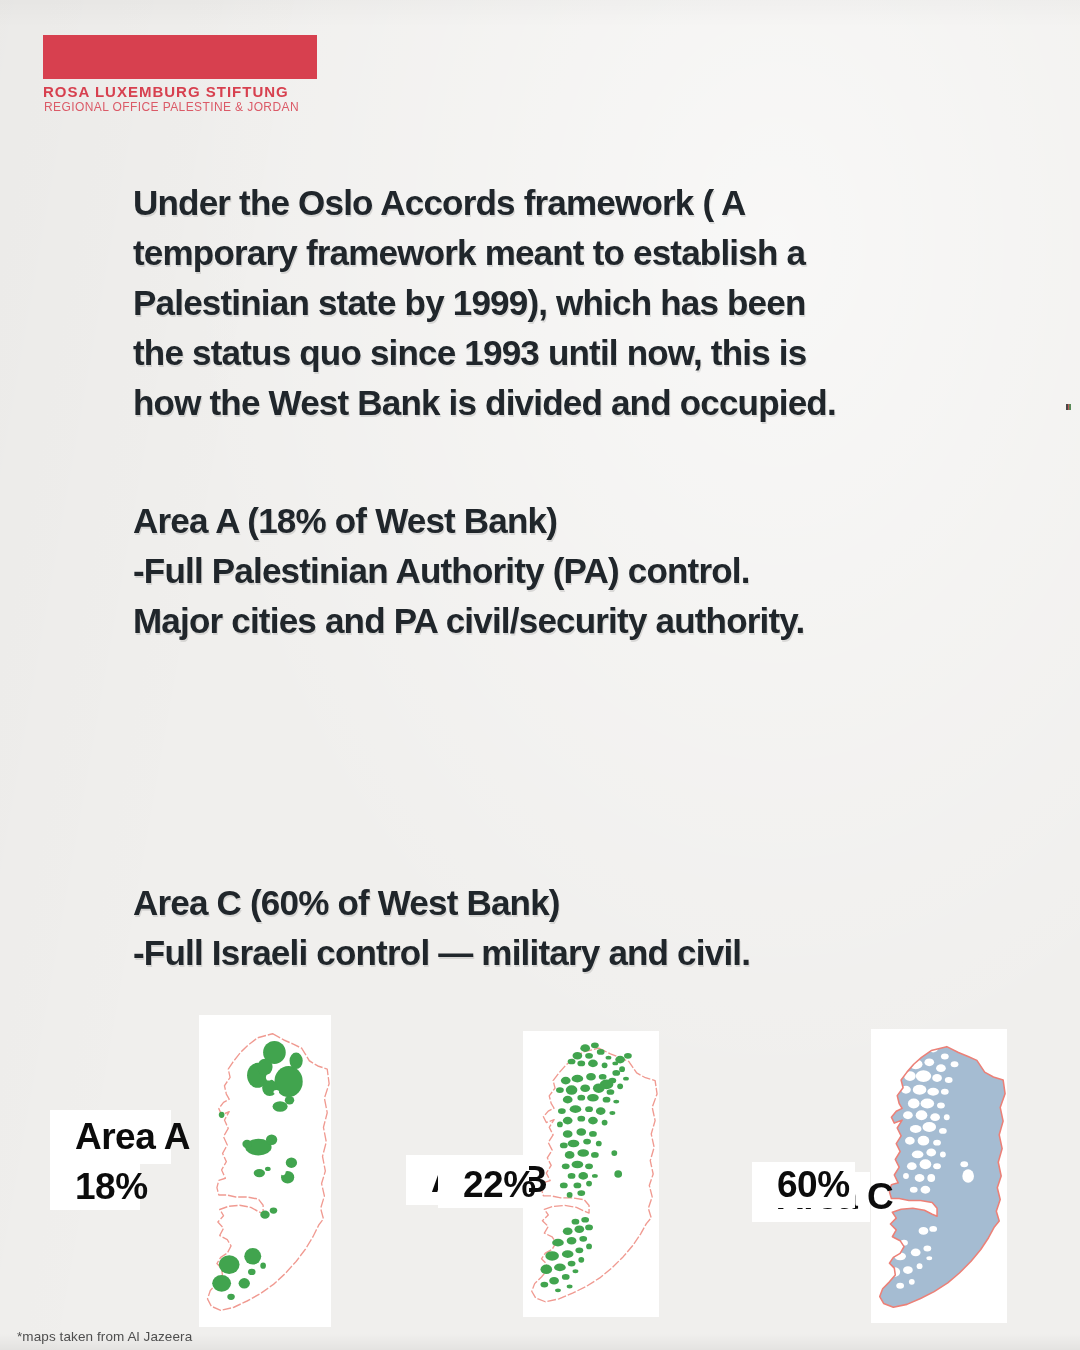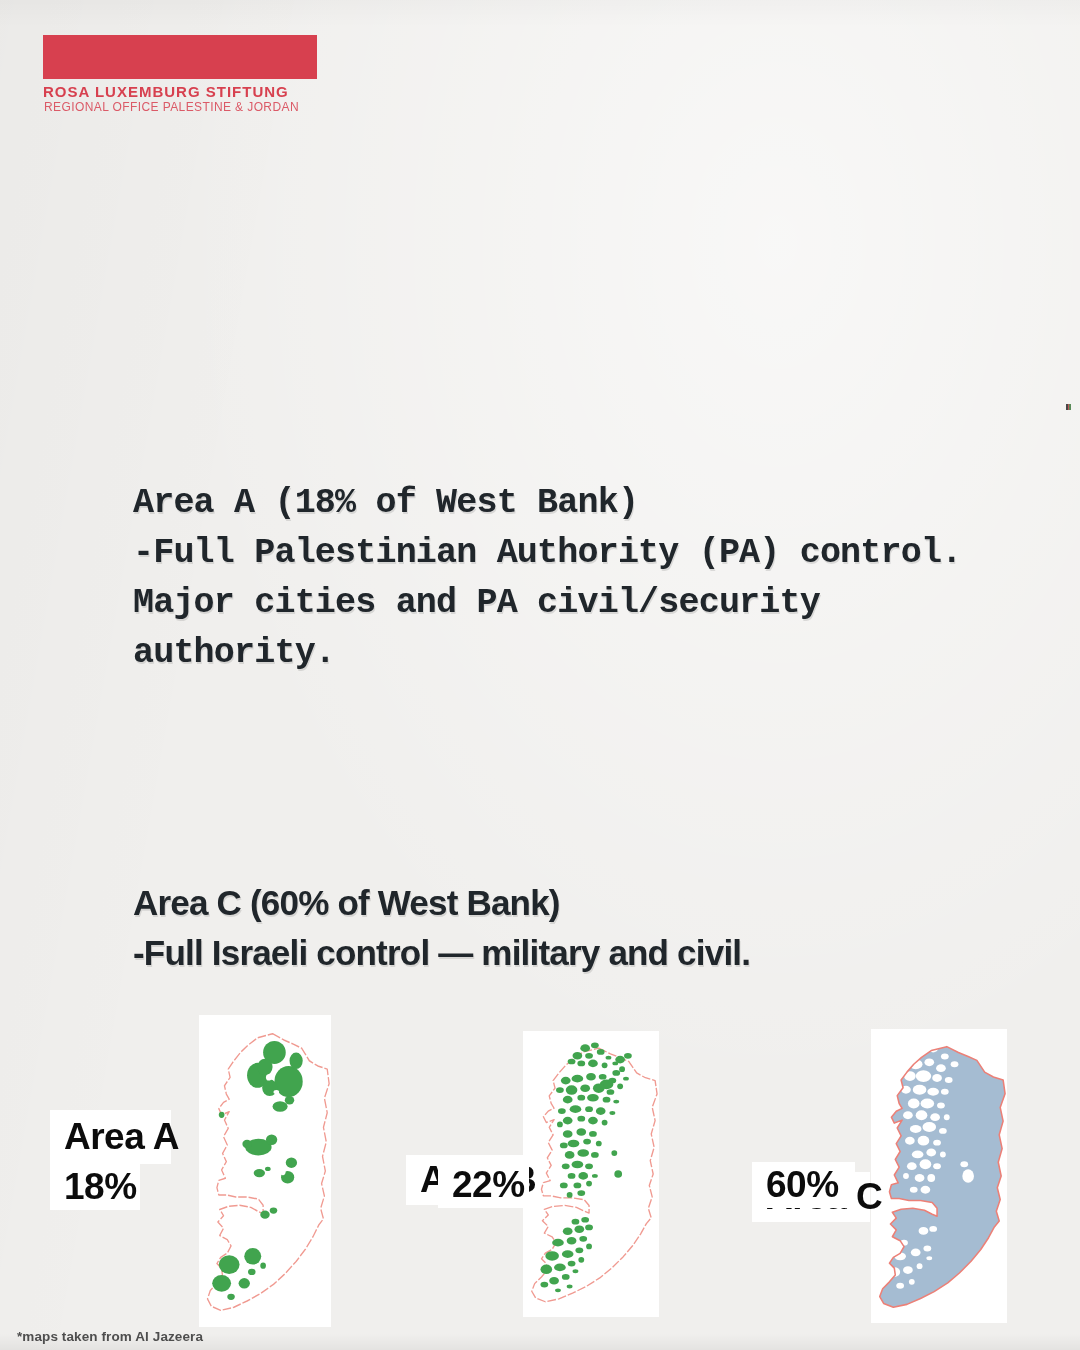--- a/index.html
+++ b/index.html
@@ -30,61 +30,66 @@
     color:var(--logo_red_light);white-space:nowrap;
   }
   .text-block{
     position:absolute;left:133px;width:880px;
     white-space:pre-line;
     font-weight:bold;font-size:35px;line-height:50px;letter-spacing:-0.8px;
     color:var(--text);
     text-shadow:1px 2px 0 rgba(60,60,60,0.14);
   }
   .tb-intro{top:178px;}
-  .tb-a{top:478px;font-family:Liberation Mono, monospace;}
+  .tb-a{top:496px;}
   .tb-b{top:678px;}
   .tb-c{top:878px;}
   .map-card{position:absolute;background:var(--card_bg);}
   .map-card svg{display:block;width:100%;height:100%;}
   .card-a{left:199px;top:1015px;width:132px;height:312px;}
   .card-b{left:523px;top:1031px;width:136px;height:286px;}
   .card-c{left:871px;top:1029px;width:136px;height:294px;}
   .map-label{
     position:absolute;background:#ffffff;
     display:flex;align-items:center;
-    padding-left:14px;box-sizing:border-box;
+    padding-left:25px;box-sizing:border-box;
     font-weight:bold;font-size:37px;letter-spacing:-0.5px;
     color:var(--label_text);white-space:nowrap;
   }
   .lbl-a-name{left:50px;top:1110px;width:121px;height:54px;}
   .lbl-a-pct {left:50px;top:1164px;width:90px;height:46px;text-align:center;}
   .lbl-b-name{left:406px;top:1112px;width:117px;height:50px;margin-top:43px;}
   .lbl-b-pct {left:406px;top:1162px;width:91px;height:46px;margin-left:32px;}
   .lbl-c-name{left:752px;top:1172px;width:118px;height:50px;}
   .lbl-c-pct {left:752px;top:1162px;width:103px;height:46px;}
   .footer-note{
     position:absolute;left:17px;top:1329px;
-    font-size:13.5px;font-weight:bold;letter-spacing:0.1px;
+    font-size:13.5px;font-weight:normal;letter-spacing:0.1px;
     color:var(--footer_text);
   }
   .speck{
     position:absolute;left:1066px;top:404px;width:5px;height:6px;
     background:linear-gradient(90deg,#2a2a2a 0 34%,#b43a3a 34% 67%,#3f7a3f 67%);
     opacity:0.85;
   }
 </style>
 </head>
 <body>
 
 <div class="page">
 
   <div class="logo-bar"></div>
   <div class="logo-title">ROSA LUXEMBURG STIFTUNG</div>
   <div class="logo-subtitle">REGIONAL OFFICE PALESTINE &amp; JORDAN</div>
 
+  <div class="text-block tb-intro">Under the Oslo Accords framework ( A
+temporary framework meant to establish a
+Palestinian state by 1999), which has been
+the status quo since 1993 until now, this is
+how the West Bank is divided and occupied.</div>
   <div class="text-block tb-a">Area A (18% of West Bank)
 -Full Palestinian Authority (PA) control.
 Major cities and PA civil/security authority.</div>
   <div class="text-block tb-c">Area C (60% of West Bank)
 -Full Israeli control — military and civil.</div>
 
   <div class="map-card card-a">
     <svg viewBox="0 0 140 300" preserveAspectRatio="none">
         <path d="M78 18 L90 24 L100 28 L109 32 L117 44 L126 49 L136 52 L138 66 L133 80 L136 94 L132 108 L135 122 L131 136 L134 150 L130 162 L133 174 L129 186 L132 196 L127 202 L121 213 L113 225 L103 237 L91 249 L79 259 L65 268 L51 275 L37 281 L23 284 L13 280 L9 273 L12 265 L19 258 L25 251 L24 244 L19 239 L23 233 L30 229 L34 222 L30 216 L22 212 L26 205 L20 199 L26 193 L22 187 L31 184 L43 183 L55 185 L63 189 L68 191 L68 183 L63 177 L51 175 L39 175 L29 173 L21 173 L19 166 L21 159 L28 157 L24 149 L29 141 L25 133 L30 125 L26 117 L31 109 L27 101 L32 93 L24 96 L21 90 L26 84 L32 81 L29 76 L27 68 L33 60 L31 52 L37 44 L44 36 L52 29 L62 22 Z" fill="#ffffff" stroke="#f09a91" stroke-width="1.4" stroke-dasharray="9 2" stroke-linejoin="round"></path>
         <ellipse cx="80" cy="36" rx="12" ry="11" fill="#41a44e"></ellipse>

